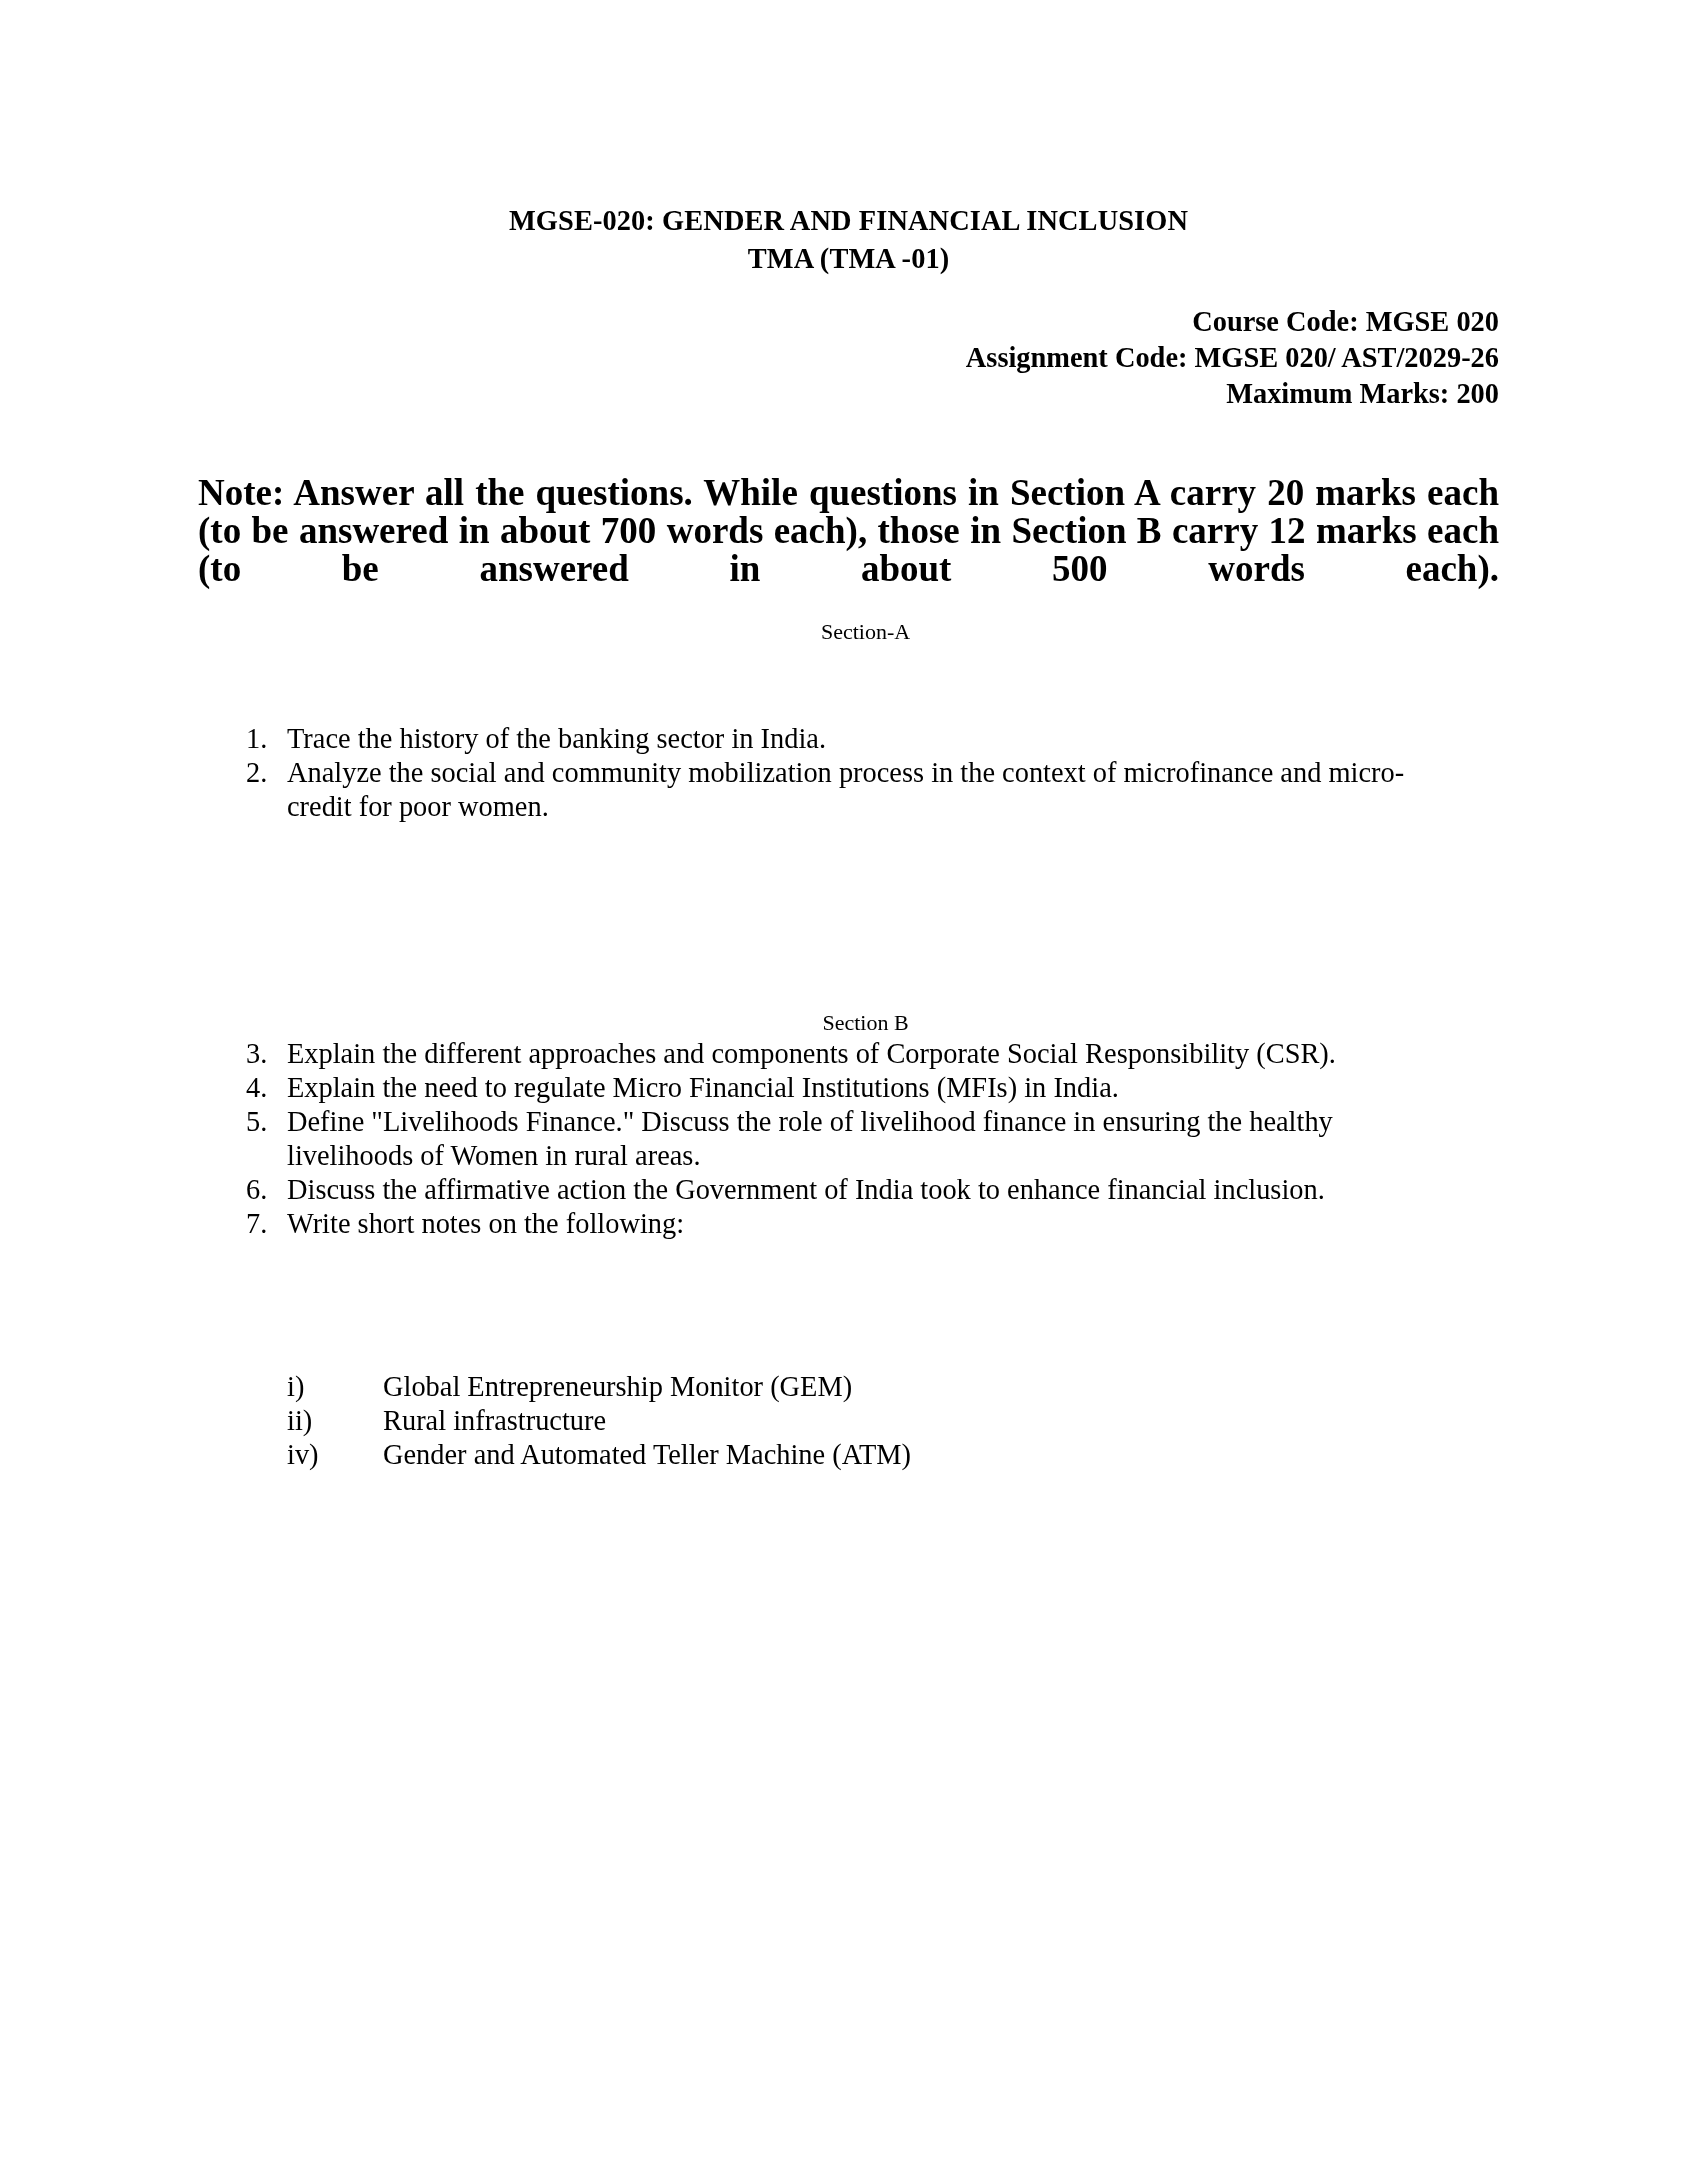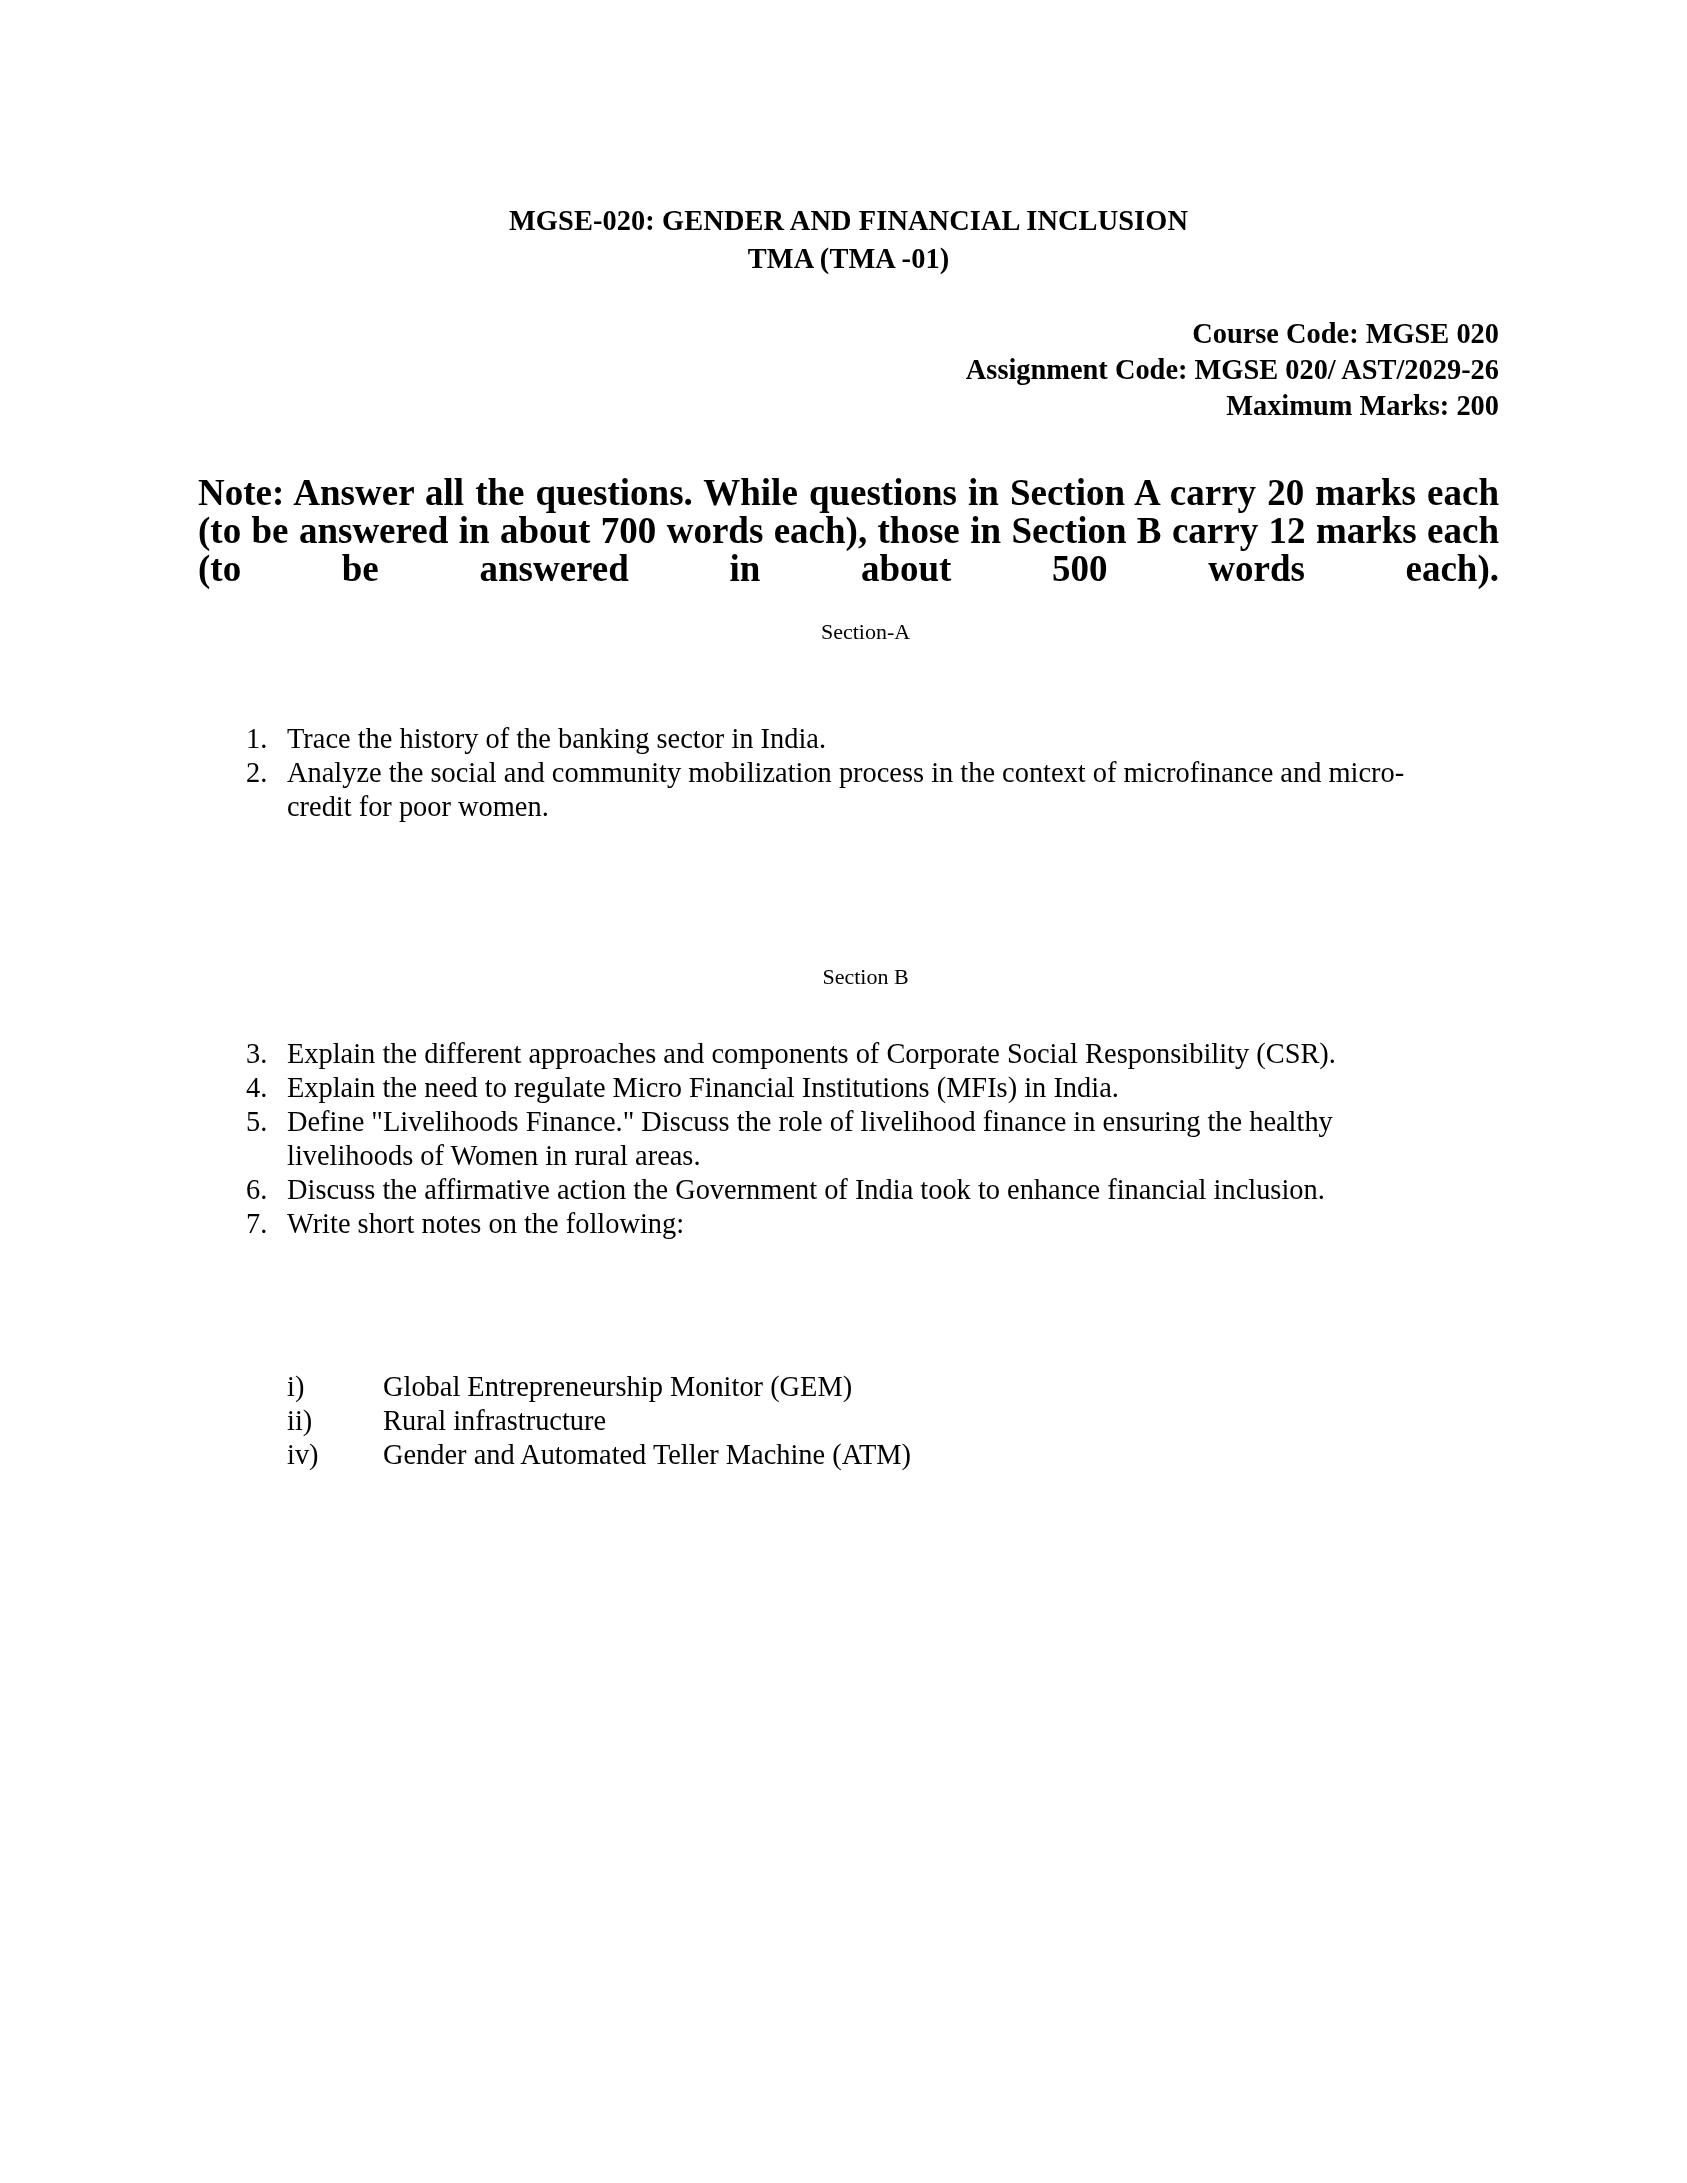--- a/index.html
+++ b/index.html
@@ -37,21 +37,21 @@
     text-align: center;
     font-weight: bold;
     font-size: 28.4px;
     line-height: 38px;
     letter-spacing: 0.1px;
   }
   #title-block .title-line { display: block; }
 
   
   #meta-block {
-    top: 316px;
+    top: 304px;
     text-align: right;
     font-weight: bold;
     font-size: 28.4px;
     line-height: 36px;
   }
   #meta-block .meta-line { display: block; }
 
   
   #note-block {
     top: 474px;
@@ -72,21 +72,21 @@
   
   .section-heading {
     font-weight: normal;
     font-size: 22px;
     line-height: 33px;
     text-align: center;
     width: 1335px;        
     left: 198px;
   }
   #section-a-heading { top: 615px; }
-  #section-b-heading { top: 960px; }
+  #section-b-heading { top: 1006px; }
 
   
   .qlist {
     position: absolute;
     left: 198px;
     width: 1237px;         
     margin: 0;
     padding: 0;
     list-style: none;
     font-size: 28.4px;

